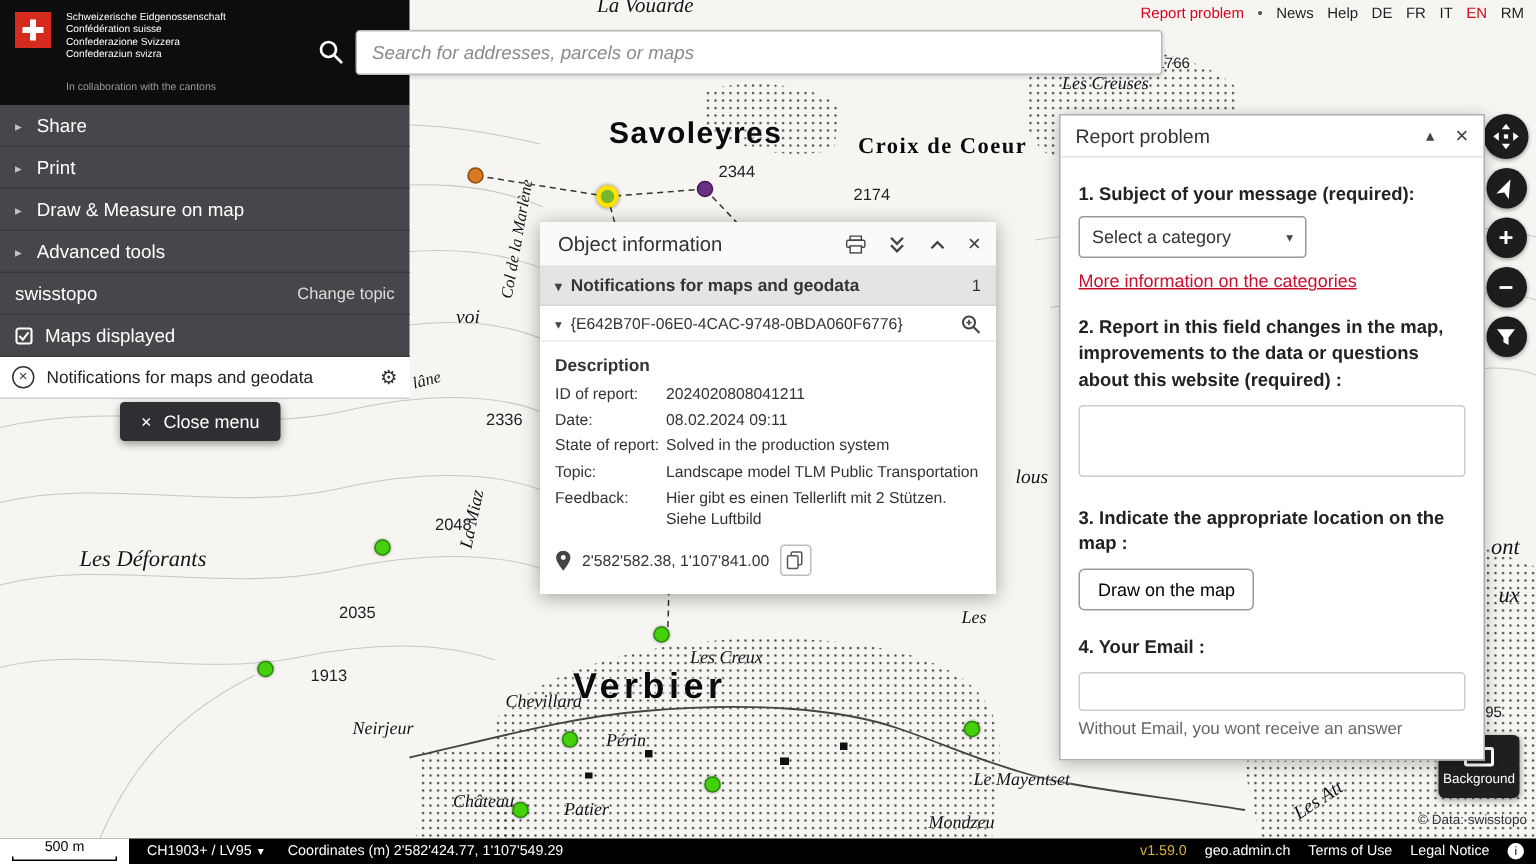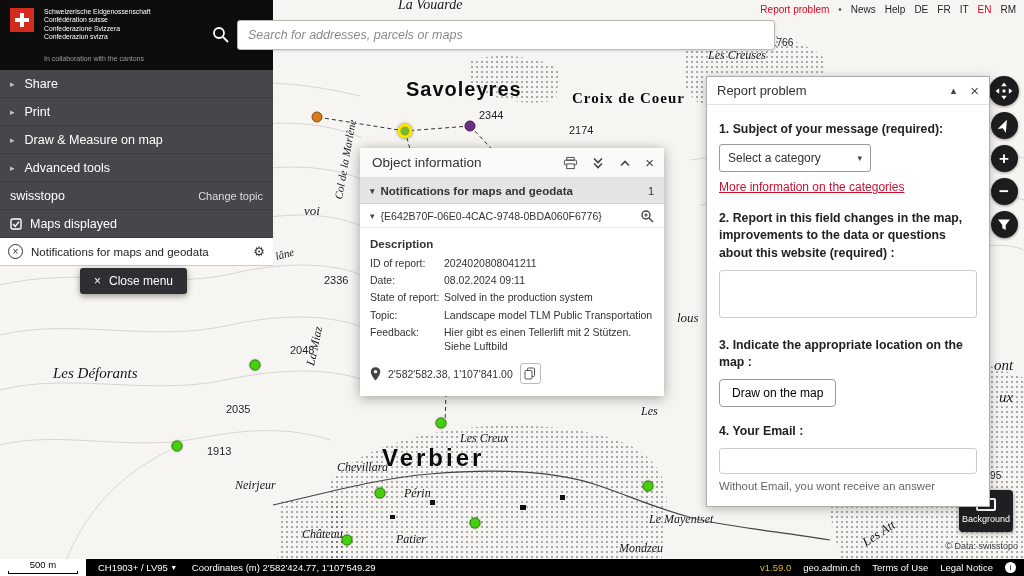--- a/index.html
+++ b/index.html
@@ -196,21 +196,21 @@
         <div class="lbl elev" style="left: 324px; top: 274px; font-size: 11px;">2336</div>
         <div class="lbl elev" style="left: 290px; top: 344px; font-size: 11px;">2048</div>
         <div class="lbl place" style="left: 5px; top: 365px; font-size: 15px; margin-left: 48px;">Les Déforants</div>
         <div class="lbl elev" style="left: 226px; top: 403px; font-size: 11px;">2035</div>
         <div class="lbl elev" style="left: 207px; top: 445px; font-size: 11px;">1913</div>
         <div class="lbl place" style="left: 235px; top: 478px; font-size: 12px;">Neirjeur</div>
         <div class="lbl place" style="left: 302px; top: 527px; font-size: 12px;">Château</div>
         <div class="lbl place" style="left: 337px; top: 460px; font-size: 12px;">Chevillard</div>
         <div class="lbl big" style="left: 382px; top: 444px; font-size: 24px; letter-spacing: 3px;">Verbier</div>
         <div class="lbl place" style="left: 404px; top: 486px; font-size: 12px;">Périn</div>
-        <div class="lbl place" style="left: 396px; top: 532px; font-size: 12px;">Patier</div>
+        <div class="lbl place" style="left: 376px; top: 532px; font-size: 12px;">Patier</div>
         <div class="lbl place" style="left: 460px; top: 431px; font-size: 12px;">Les Creux</div>
         <div class="lbl place" style="left: 641px; top: 404px; font-size: 12px;">Les</div>
         <div class="lbl place" style="left: 677px; top: 310px; font-size: 13px;">lous</div>
         <div class="lbl elev" style="left: 909px; top: 242px; font-size: 11px;">1931</div>
         <div class="lbl elev" style="left: 743px; top: 485px; font-size: 10px;">1755</div>
         <div class="lbl elev" style="left: 782px; top: 484px; font-size: 10px;">1845</div>
         <div class="lbl place" style="left: 649px; top: 512px; font-size: 12px;">Le Mayentset</div>
         <div class="lbl place" style="left: 619px; top: 541px; font-size: 12px;">Mondzeu</div>
         <div class="lbl elev" style="left: 979px; top: 470px; font-size: 10px;">2695</div>
         <div class="lbl elev" style="left: 934px; top: 481px; font-size: 10px;">24</div>

